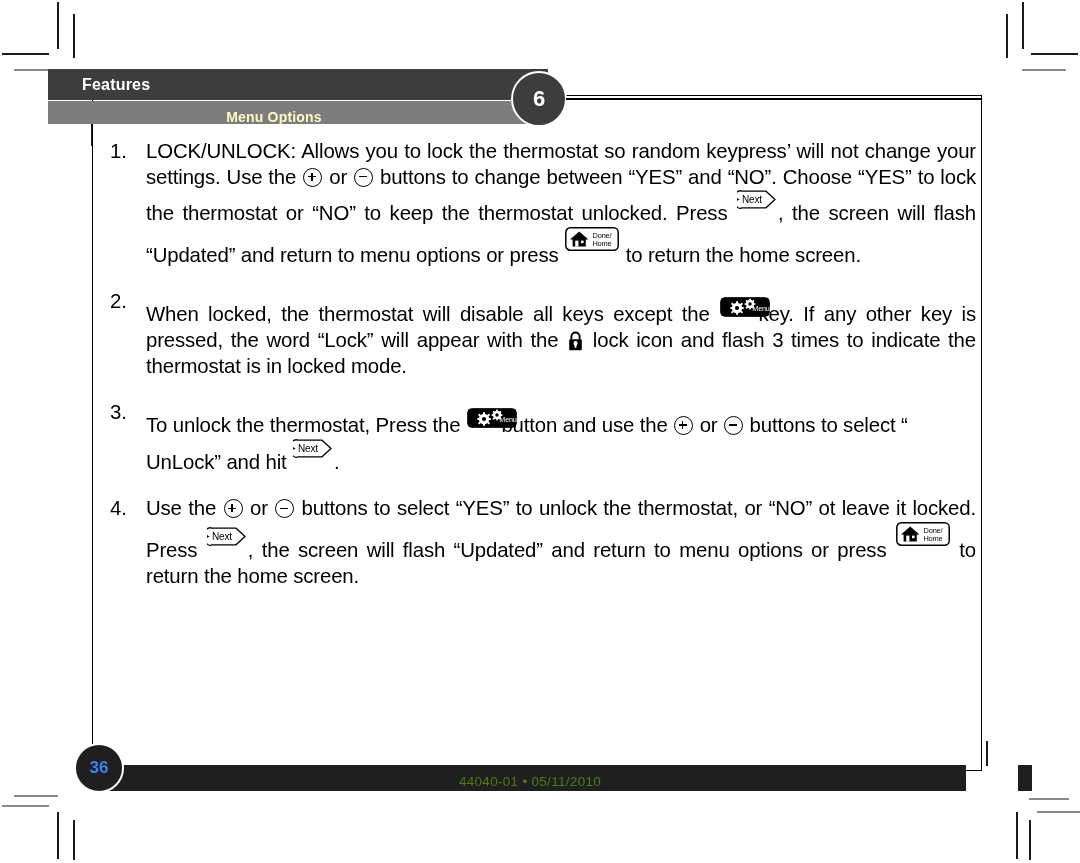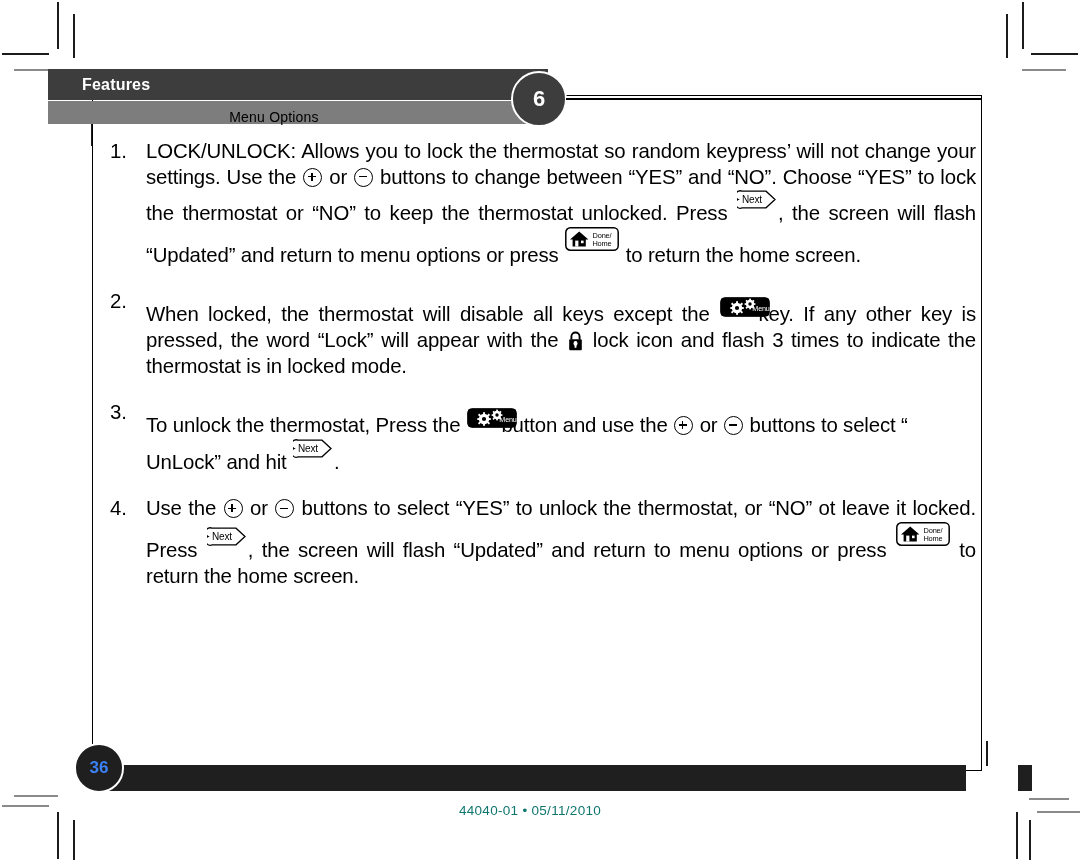--- a/index.html
+++ b/index.html
@@ -55,23 +55,23 @@
     left: 48px;
     top: 101px;
     width: 500px;
     height: 23px;
     background: #7d7d7d;
     display: flex;
     align-items: center;
     justify-content: center;
   }
   #menu-options-banner .label {
-    color: #000000;
+    color: #fef9c3;
     font-size: 14px;
-    font-weight: normal;
+    font-weight: bold;
     letter-spacing: 0.2px;
     padding-right: 48px;
     margin-top: 8px;
   }
 
   
   #chapter-bubble {
     position: absolute;
     left: 511px;
     top: 71px;
@@ -199,27 +199,27 @@
     position: absolute;
     left: 1018px;
     top: 765px;
     width: 14px;
     height: 26px;
     background: #1f1f1f;
   }
   #footer-text {
     position: absolute;
     left: 94px;
-    top: 797px;
+    top: 768px;
     width: 872px;
     height: 26px;
     display: flex;
     align-items: center;
     justify-content: center;
-    color: #0f766e;
+    color: #4d7c0f;
     font-size: 13.5px;
     letter-spacing: 0.3px;
   }
   #page-number-bubble {
     position: absolute;
     left: 74px;
     top: 743px;
     width: 50px;
     height: 50px;
     border-radius: 50%;

